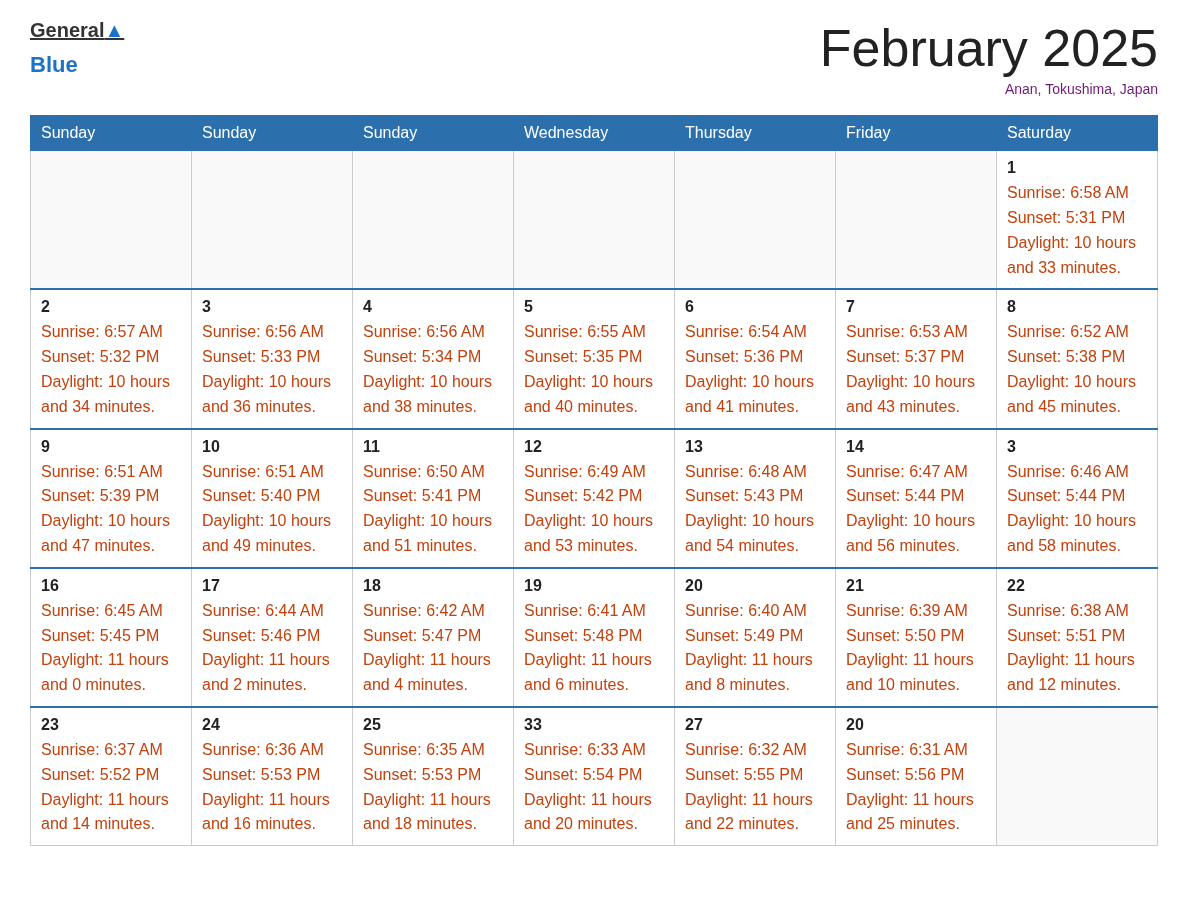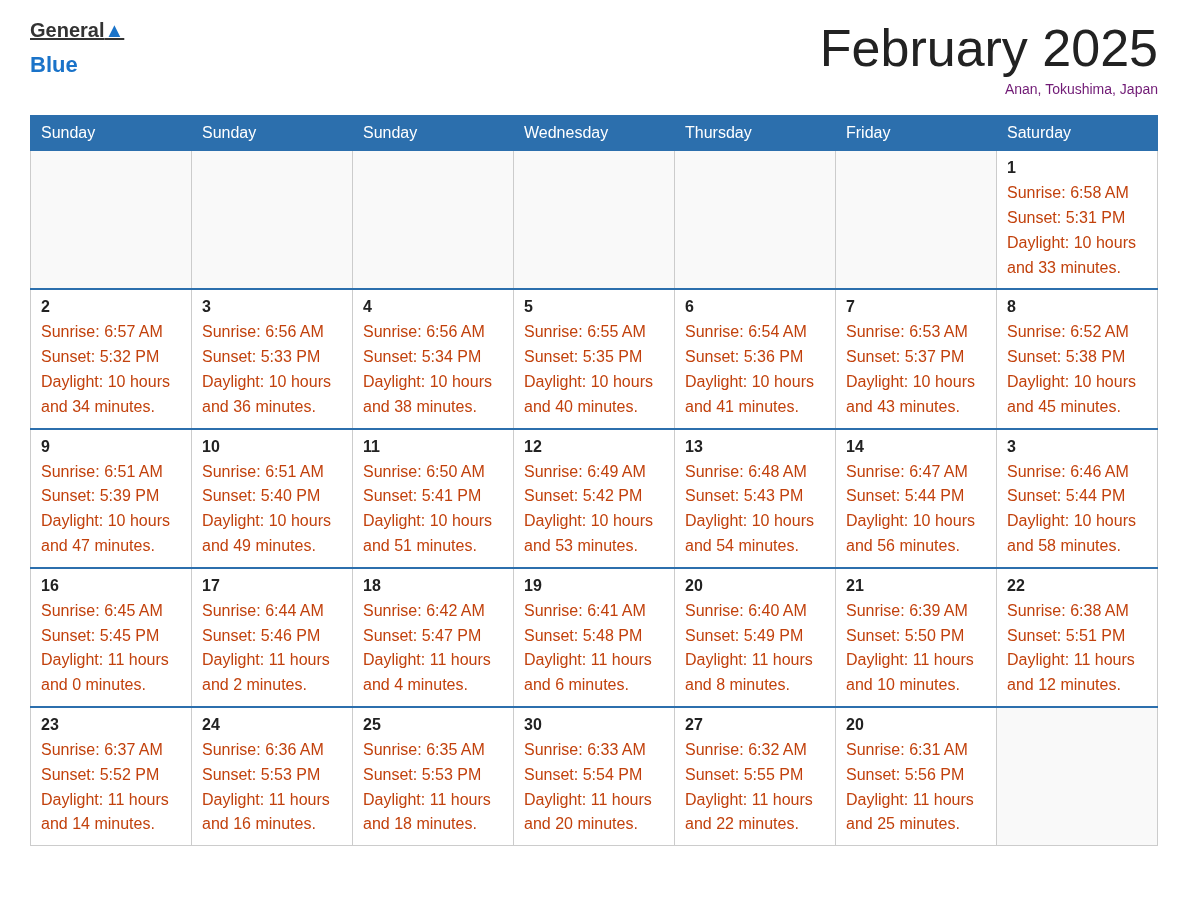--- a/index.html
+++ b/index.html
@@ -232,21 +232,21 @@
         </td>
         <td>
           <span class="day-number">24</span>
           <div class="day-info">Sunrise: 6:36 AM<br>Sunset: 5:53 PM<br>Daylight: 11 hours<br>and 16 minutes.</div>
         </td>
         <td>
           <span class="day-number">25</span>
           <div class="day-info">Sunrise: 6:35 AM<br>Sunset: 5:53 PM<br>Daylight: 11 hours<br>and 18 minutes.</div>
         </td>
         <td>
-          <span class="day-number">30</span>
+          <span class="day-number">33</span>
           <div class="day-info">Sunrise: 6:33 AM<br>Sunset: 5:54 PM<br>Daylight: 11 hours<br>and 20 minutes.</div>
         </td>
         <td>
           <span class="day-number">27</span>
           <div class="day-info">Sunrise: 6:32 AM<br>Sunset: 5:55 PM<br>Daylight: 11 hours<br>and 22 minutes.</div>
         </td>
         <td>
           <span class="day-number">20</span>
           <div class="day-info">Sunrise: 6:31 AM<br>Sunset: 5:56 PM<br>Daylight: 11 hours<br>and 25 minutes.</div>
         </td>

